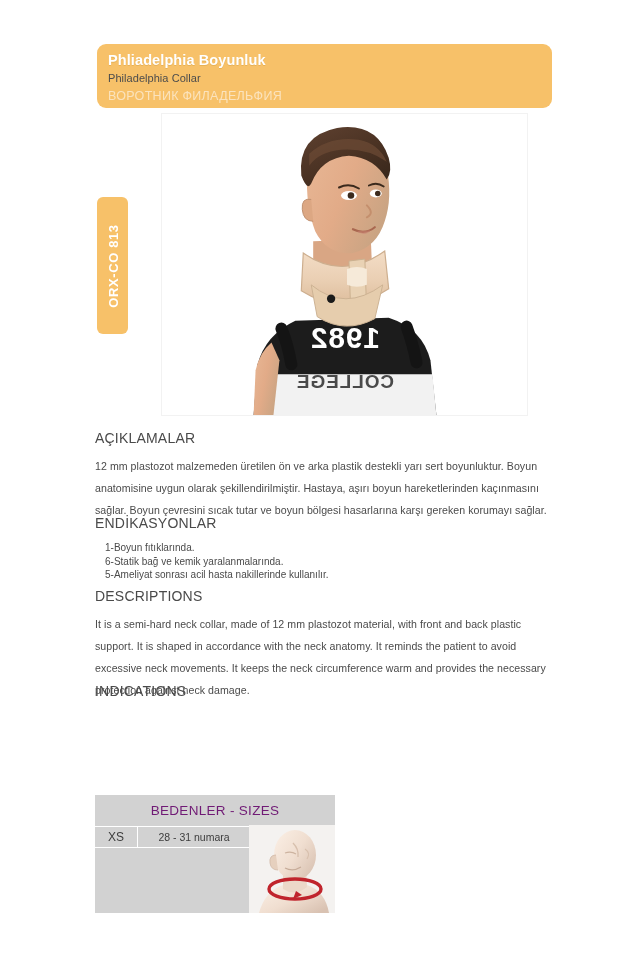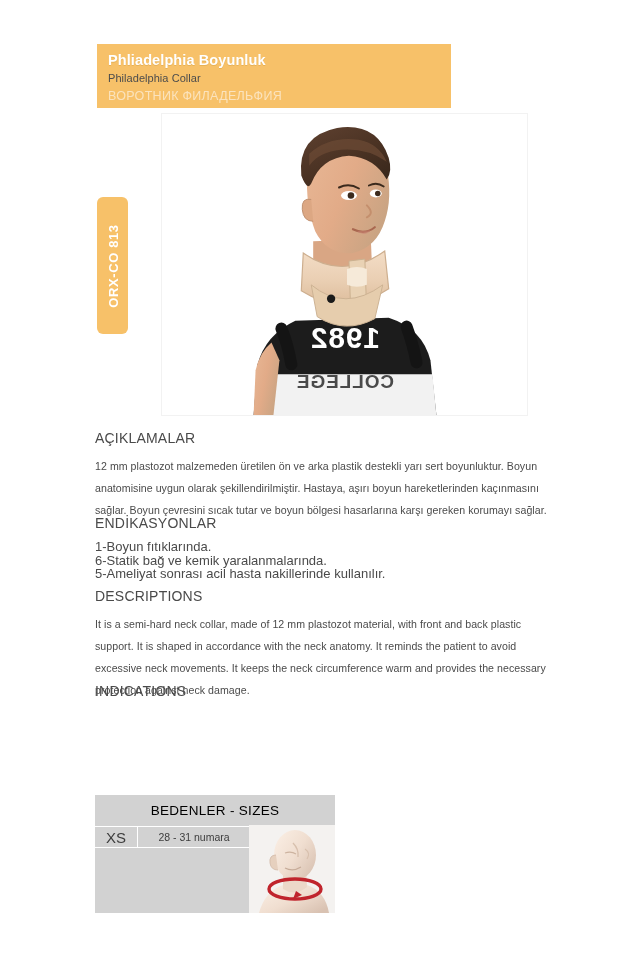--- a/index.html
+++ b/index.html
@@ -19,24 +19,24 @@
   .page {
     position: absolute;
     inset: 0;
   }
 
   
   .header-band {
     position: absolute;
     left: 97px;
     top: 44px;
-    width: 354px;
+    width: 455px;
     height: 64px;
     background: #f7c169;
-    border-radius: 0;
+    border-radius: 9px;
     box-sizing: border-box;
     padding: 7px 4px 0 11px;
   }
   .title-tr {
     font-size: 14.5px;
     font-weight: bold;
     color: #ffffff;
     letter-spacing: 0.1px;
     line-height: 18px;
     text-shadow: 0 1px 0 rgba(180,130,40,.25);
@@ -111,24 +111,24 @@
     margin: 0 0 9px 0;
   }
   .sec-body {
     font-size: 10.6px;
     line-height: 22px;
     color: #4a4a4a;
     margin: 0;
     letter-spacing: 0.05px;
   }
   .sec-list {
-    font-size: 13px;
+    font-size: 10px;
     line-height: 13.6px;
     color: #4a4a4a;
-    margin: 0;
+    margin: 10px;
   }
   .sec-list div { white-space: nowrap; }
 
   #sec-aciklamalar { top: 430px; }
   #sec-endikasyonlar { top: 515px; }
   #sec-descriptions { top: 588px; }
   #sec-indications { top: 683px; }
 
   
   .sizes-table {
@@ -138,40 +138,40 @@
     width: 240px;
     height: 118px;
     background: #d2d2d2;
   }
   .sizes-head {
     height: 31px;
     display: flex;
     align-items: center;
     justify-content: center;
     font-size: 13.5px;
-    color: #000000;
+    color: #701a75;
     letter-spacing: 0.3px;
   }
   .sizes-row {
     position: absolute;
     left: 0;
     top: 31px;
     width: 155px;
     height: 22px;
     display: flex;
     border-top: 1px solid #ffffff;
     border-bottom: 1px solid #ffffff;
     box-sizing: border-box;
   }
   .cell-size {
     width: 43px;
     display: flex;
     align-items: center;
     justify-content: center;
-    font-size: 15px;
+    font-size: 12px;
     color: #3d3d3d;
     border-right: 1px solid #ffffff;
     box-sizing: border-box;
   }
   .cell-range {
     flex: 1;
     display: flex;
     align-items: center;
     justify-content: center;
     font-size: 10.5px;

